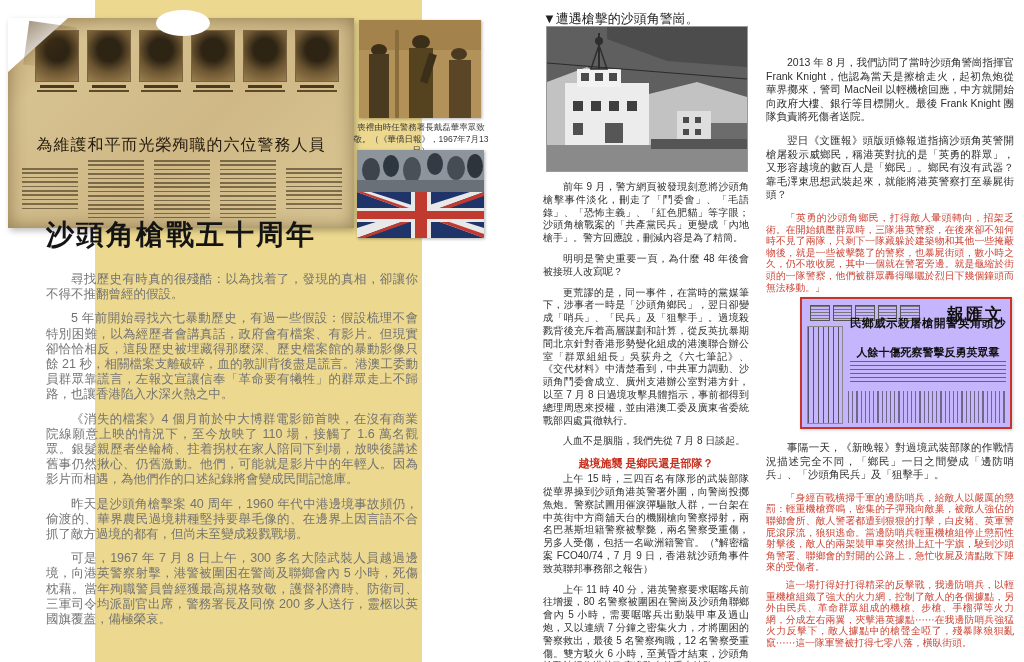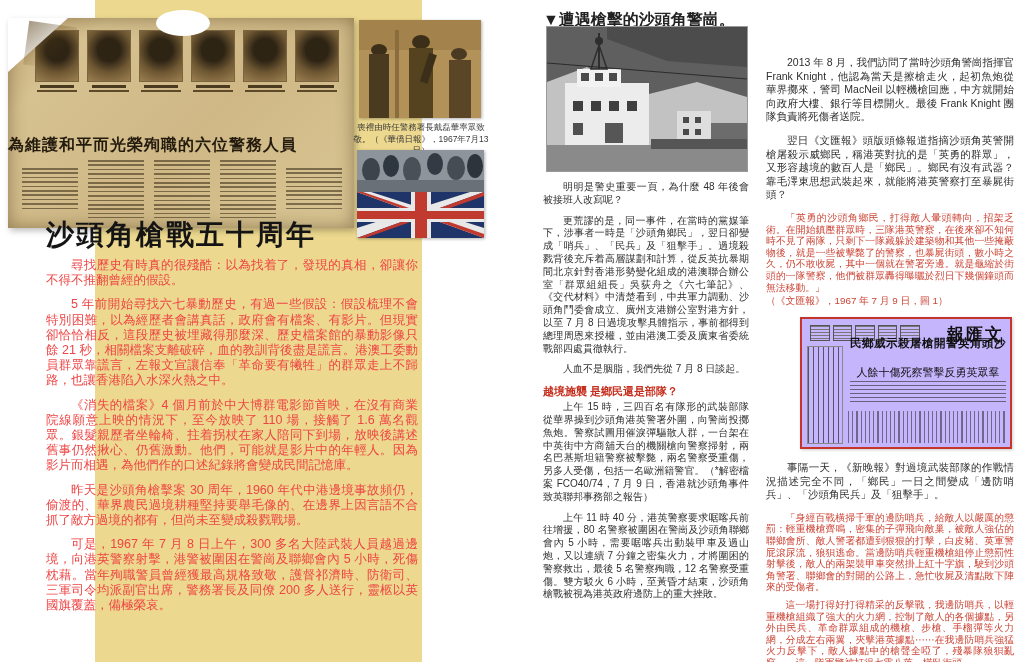--- a/index.html
+++ b/index.html
@@ -22,53 +22,53 @@
     background:#fff; border-radius:50%; }
   .portraits { position:absolute; left:26px; top:12px; right:14px; display:flex; justify-content:space-between; }
   .portrait-cell { width:46px; }
   .portrait-photo { width:44px; height:52px; margin:0 auto;
     background:radial-gradient(circle at 50% 38%, #2e2414 0 30%, #6d5632 60%, #9c8050 100%);
     border:1px solid #7a6540; }
   .portrait-name { width:34px; height:3px; background:#4a3a20; margin:3px auto 0; }
   .portrait-name2 { width:40px; height:2px; background:#5d4a2a; margin:2px auto 0; }
   .mourn-head { position:absolute; left:0; right:0; top:84px; text-align:center;
     font-size:27px; font-weight:bold; color:#241b0e; letter-spacing:34px; text-indent:34px; }
-  .mourn-sub { position:absolute; left:0; right:0; top:117px; text-align:left;
-    font-size:16px; font-weight:bold; color:#241b0e; letter-spacing:1px; }
+  .mourn-sub { position:absolute; left:0; right:0; top:117px; text-align:center;
+    font-size:16px; font-weight:normal; color:#241b0e; letter-spacing:1px; }
   .fineprint { position:absolute; left:14px; right:12px; top:142px; height:58px;
     display:flex; justify-content:space-between; }
   .fineprint .fp-col { width:17.5%;
     background:repeating-linear-gradient(to bottom, rgba(52,38,16,.55) 0 1.6px, rgba(0,0,0,0) 1.6px 4.4px); }
   .fineprint .fp-col.short { height:42px; margin-top:8px; }
 
   
   .photo1 { position:absolute; left:359px; top:20px; width:122px; height:98px;
     background:linear-gradient(120deg,#8d7142 0%,#b8975d 30%,#a07d47 55%,#c6a768 80%,#8d7142 100%);
     box-shadow:1px 1px 3px rgba(0,0,0,.3); }
   .photo1 svg, .photo2 svg { display:block; width:100%; height:100%; }
   .caption { position:absolute; font-size:8.5px; line-height:11.5px; color:#3a3a3a; text-align:center; }
   .cap1 { left:352px; top:122px; width:138px; }
   .photo2 { position:absolute; left:357px; top:150px; width:127px; height:88px;
     box-shadow:1px 1px 3px rgba(0,0,0,.3); }
   .cap2 { left:350px; top:242px; width:142px; }
 
   
   .series-title { position:absolute; left:47px; top:186px; font-size:25px; color:#3c3c3c; letter-spacing:5px; }
   .main-title { position:absolute; left:46px; top:216px; font-size:28px; font-weight:900; color:#141414; letter-spacing:2px; }
-  .left-body { position:absolute; left:46px; top:258px; width:372px; color:#ef4444; }
+  .left-body { position:absolute; left:46px; top:272px; width:372px; color:#737373; }
   .left-body p { font-size:12.5px; line-height:15.2px; text-align:justify; text-indent:2em; margin-bottom:9px; }
 
   
-  .mid-label { position:absolute; left:543px; top:10px; font-size:16px; font-weight:bold; color:#222;text-align:right; }
+  .mid-label { position:absolute; left:543px; top:10px; font-size:13px; font-weight:normal; color:#222;text-align:right; }
   .mid-photo { position:absolute; left:547px; top:27px; width:200px; height:144px;
     box-shadow:0 0 0 1px #999; }
   .mid-photo svg { display:block; width:100%; height:100%; }
   .mid-body { position:absolute; left:543px; top:181px; width:206px; color:#2f2f2f; }
   .mid-body p { font-size:10px; line-height:12.8px; text-align:justify; text-indent:2em; margin-bottom:8px; }
-  .mid-subhead { font-size:11px; font-weight:bold; color:#c62f1e; margin:4px 0 2px; }
+  .mid-subhead { font-size:11px; font-weight:bold; color:#c62f1e; margin:4px 0 2px;text-align:center; }
 
   
   .right-body { position:absolute; left:766px; top:28px; width:248px; color:#2f2f2f;margin-top:28px; }
   .right-body p.black { font-size:10.5px; line-height:13.6px; text-align:justify; text-indent:2em; margin-bottom:10px; }
   .right-body p.red { font-size:9.8px; line-height:11.6px; text-align:justify; text-indent:2em;
     color:#cc4435; margin-bottom:2px; }
   .right-body p.red-src { font-size:9.8px; line-height:12px; color:#cc4435; margin-bottom:10px; }
   .right-body .gap { height:4px; }
 
   
@@ -77,21 +77,21 @@
   .wwp-masthead { position:absolute; right:6px; top:4px; font-family:"Liberation Serif", serif;
     font-weight:bold; font-size:17px; color:#111; letter-spacing:2px; }
   .wwp-adrow { position:absolute; left:8px; top:6px; width:110px; height:16px; display:flex; gap:3px; }
   .wwp-adrow span { flex:1; border:1px solid #555; background:repeating-linear-gradient(to bottom,#777 0 1px,transparent 1px 3px); }
   .wwp-vert { position:absolute; left:6px; top:28px; width:34px; height:96px;
     background:repeating-linear-gradient(to right, rgba(40,40,40,.7) 0 1.4px, transparent 1.4px 5px);
     outline:1px solid #888; }
   .wwp-head1 { position:absolute; left:46px; top:17px; width:160px; text-align:center;
     font-size:11.5px; font-weight:bold; color:#111; letter-spacing:.5px; }
   .wwp-head2 { position:absolute; left:46px; top:46px; width:160px; text-align:center;
-    font-size:11px; font-weight:normal; color:#111; }
+    font-size:11px; font-weight:bold; color:#111; }
   .wwp-subtext { position:absolute; left:48px; top:62px; width:156px; height:24px;
     background:repeating-linear-gradient(to bottom, rgba(40,40,40,.6) 0 1.4px, transparent 1.4px 4px); }
   .wwp-body { position:absolute; left:46px; top:92px; width:160px; height:32px;
     background:repeating-linear-gradient(to right, rgba(40,40,40,.55) 0 1.2px, transparent 1.2px 4.2px); }
 </style>
 </head>
 <body>
 
 <div class="page">
   <div class="yellow-panel"></div>
@@ -178,21 +178,21 @@
       <rect x="58" y="42" width="12" height="46" fill="#c03a30"></rect>
       <rect x="0" y="61" width="127" height="8" fill="#c03a30"></rect>
     </svg>
   </div>
 
   <div class="main-title">沙頭角槍戰五十周年</div>
   <div class="left-body">
     <p>尋找歷史有時真的很殘酷：以為找着了，發現的真相，卻讓你不得不推翻曾經的假設。</p>
     <p>5 年前開始尋找六七暴動歷史，有過一些假設：假設梳理不會特別困難，以為經歷者會講真話，政府會有檔案、有影片。但現實卻恰恰相反，這段歷史被埋藏得那麼深、歷史檔案館的暴動影像只餘 21 秒，相關檔案支離破碎，血的教訓背後盡是謊言。港澳工委動員群眾靠謊言，左報文宣讓信奉「革命要有犧牲」的群眾走上不歸路，也讓香港陷入水深火熱之中。</p>
     <p>《消失的檔案》4 個月前於中大博群電影節首映，在沒有商業院線願意上映的情況下，至今放映了 110 場，接觸了 1.6 萬名觀眾。銀髮親歷者坐輪椅、拄着拐杖在家人陪同下到場，放映後講述舊事仍然揪心、仍舊激動。他們，可能就是影片中的年輕人。因為影片而相遇，為他們作的口述紀錄將會變成民間記憶庫。</p>
-    <p>昨天是沙頭角槍擊案 30 周年，1960 年代中港邊境事故頻仍，偷渡的、華界農民過境耕種堅持要舉毛像的、在邊界上因言語不合抓了敵方過境的都有，但尚未至變成殺戮戰場。</p>
+    <p>昨天是沙頭角槍擊案 40 周年，1960 年代中港邊境事故頻仍，偷渡的、華界農民過境耕種堅持要舉毛像的、在邊界上因言語不合抓了敵方過境的都有，但尚未至變成殺戮戰場。</p>
     <p>可是，1967 年 7 月 8 日上午，300 多名大陸武裝人員越過邊境，向港英警察射擊，港警被圍困在警崗及聯鄉會內 5 小時，死傷枕藉。當年殉職警員曾經獲最高規格致敬，護督祁濟時、防衛司、三軍司令均派副官出席，警務署長及同僚 200 多人送行，靈柩以英國旗覆蓋，備極榮哀。</p>
   </div>
 
   <div class="mid-label">▼遭遇槍擊的沙頭角警崗。</div>
   <div class="mid-photo">
     <svg viewBox="0 0 200 144" preserveAspectRatio="none">
       <rect width="200" height="144" fill="#c2c2c2"></rect>
       <polygon points="0,0 200,0 200,70 150,55 90,70 40,40 0,55" fill="#5f5f5f"></polygon>
       <polygon points="60,0 200,0 200,40 120,34 60,12" fill="#4c4c4c"></polygon>
       <rect x="18" y="56" width="84" height="84" fill="#ececec"></rect>
@@ -214,33 +214,33 @@
       <rect x="148" y="90" width="6" height="6" fill="#4a4a4a"></rect>
       <rect x="136" y="102" width="6" height="6" fill="#4a4a4a"></rect>
       <rect x="148" y="102" width="6" height="6" fill="#4a4a4a"></rect>
       <rect x="164" y="96" width="36" height="26" fill="#6c6c6c"></rect>
       <rect x="0" y="118" width="200" height="26" fill="#8a8a8a"></rect>
       <rect x="104" y="112" width="96" height="10" fill="#555"></rect>
       <line x1="0" y1="36" x2="200" y2="52" stroke="#2b2b2b" stroke-width="1"></line>
     </svg>
   </div>
   <div class="mid-body">
+    <p>前年 9 月，警方網頁被發現刻意將沙頭角槍擊事件淡化，刪走了「鬥委會」、「毛語錄」、「恐怖主義」、「紅色肥貓」等字眼；沙頭角槍戰案的「共產黨民兵」更變成「內地槍手」。警方回應說，刪減內容是為了精簡。</p>
     <p>明明是警史重要一頁，為什麼 48 年後會被接班人改寫呢？</p>
     <p>更荒謬的是，同一事件，在當時的黨媒筆下，涉事者一時是「沙頭角鄉民」，翌日卻變成「哨兵」、「民兵」及「狙擊手」。過境殺戮背後充斥着高層謀劃和計算，從反英抗暴期間北京針對香港形勢變化組成的港澳聯合辦公室「群眾組組長」吳荻舟之《六七筆記》、《交代材料》中清楚看到，中共軍力調動、沙頭角鬥委會成立、廣州支港辦公室對港方針，以至 7 月 8 日過境攻擊具體指示，事前都得到總理周恩來授權，並由港澳工委及廣東省委統戰部四處貫徹執行。</p>
     <p>人血不是胭脂，我們先從 7 月 8 日談起。</p>
     <div class="mid-subhead">越境施襲 是鄉民還是部隊？</div>
     <p>上午 15 時，三四百名有隊形的武裝部隊從華界操到沙頭角港英警署外圍，向警崗投擲魚炮。警察試圖用催淚彈驅散人群，一台架在中英街中方商舖天台的機關槍向警察掃射，兩名巴基斯坦籍警察被擊斃，兩名警察受重傷，另多人受傷，包括一名歐洲籍警官。（*解密檔案 FCO40/74，7 月 9 日，香港就沙頭角事件致英聯邦事務部之報告）</p>
     <p>上午 11 時 40 分，港英警察要求啹喀兵前往增援，80 名警察被圍困在警崗及沙頭角聯鄉會內 5 小時，需要啹喀兵出動裝甲車及過山炮，又以連續 7 分鐘之密集火力，才將圍困的警察救出，最後 5 名警察殉職，12 名警察受重傷。雙方駁火 6 小時，至黃昏才結束，沙頭角槍戰被視為港英政府邊防上的重大挫敗。</p>
   </div>
 
   <div class="right-body">
     <p class="black">2013 年 8 月，我們訪問了當時沙頭角警崗指揮官 Frank Knight，他認為當天是擦槍走火，起初魚炮從華界擲來，警司 MacNeil 以輕機槍回應，中方就開始向政府大樓、銀行等目標開火。最後 Frank Knight 團隊負責將死傷者送院。</p>
     <p class="black">翌日《文匯報》頭版頭條報道指摘沙頭角英警開槍屠殺示威鄉民，稱港英對抗的是「英勇的群眾」，又形容越境的數百人是「鄉民」。鄉民有沒有武器？靠毛澤東思想武裝起來，就能將港英警察打至暴屍街頭？</p>
     <p class="red">「英勇的沙頭角鄉民，打得敵人暈頭轉向，招架乏術。在開始鎮壓群眾時，三隊港英警察，在後來卻不知何時不見了兩隊，只剩下一隊藏躲於建築物和其他一些掩蔽物後，就是一些被擊斃了的警察，也暴屍街頭，數小時之久，仍不敢收屍，其中一個就在警署旁邊。就是龜縮於街頭的一隊警察，他們被群眾轟得曝曬於烈日下幾個鐘頭而無法移動。」</p>
-    <p class="red-src">（《文匯報》，1967 年 7 月 9 日，圖 1）</p>
     <div class="wwp-clip">
       <div class="wwp-adrow">
           <span></span>
           <span></span>
           <span></span>
           <span></span>
           <span></span>
         </div>
       <div class="wwp-masthead">報匯文</div>
       <div class="wwp-vert"></div>

